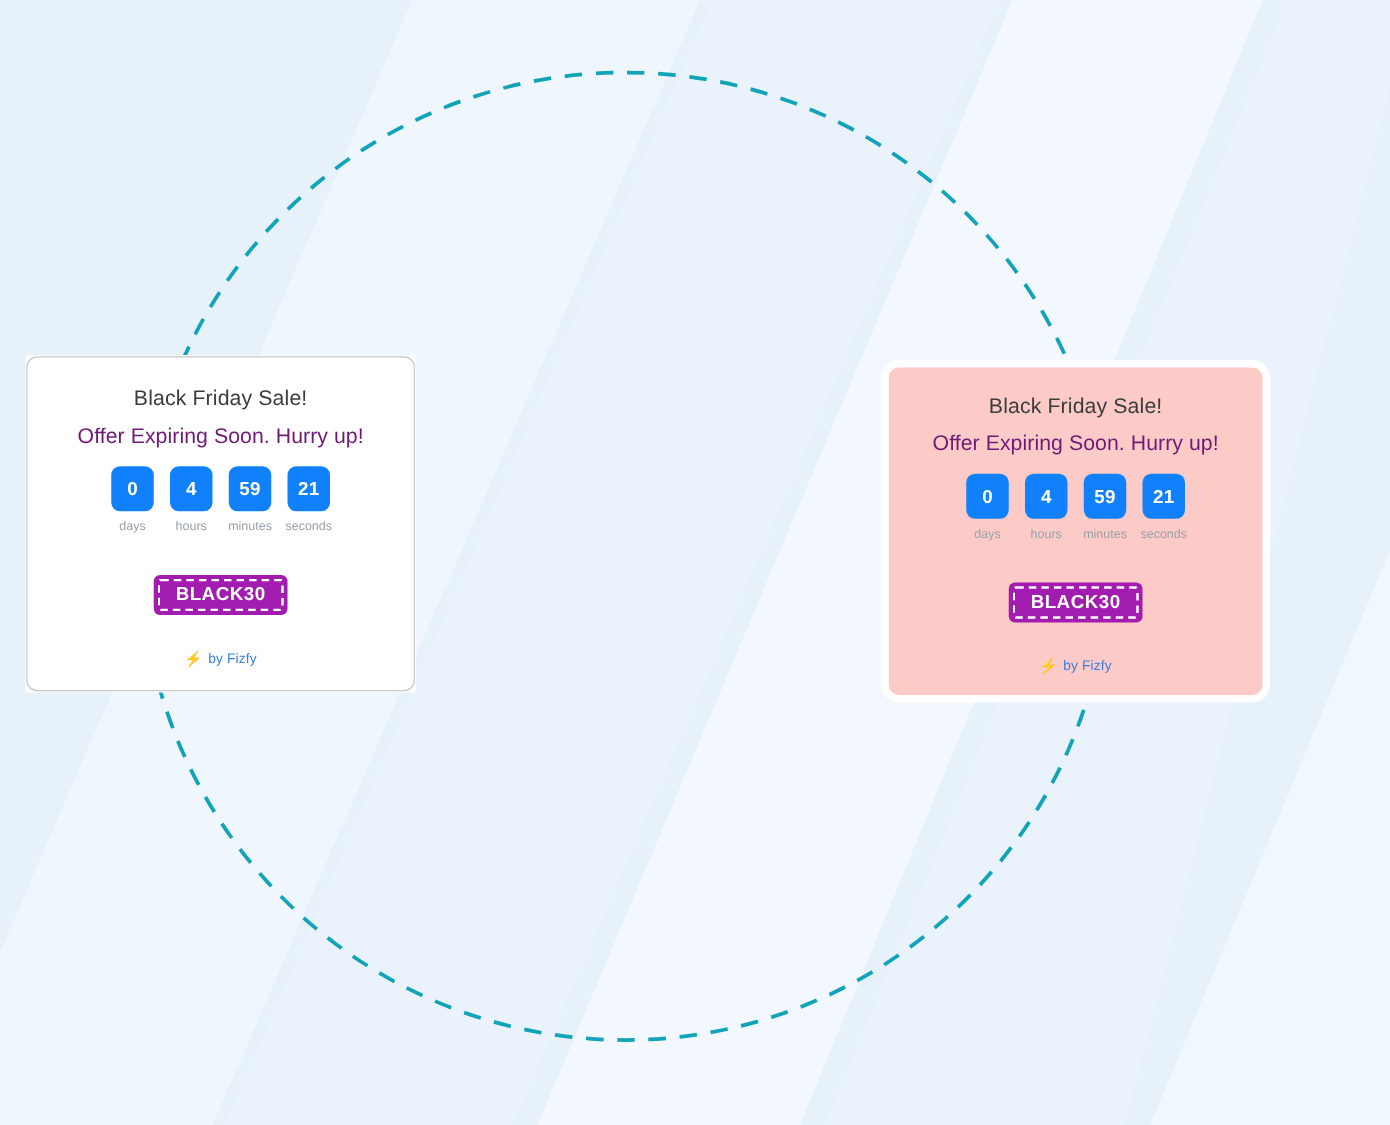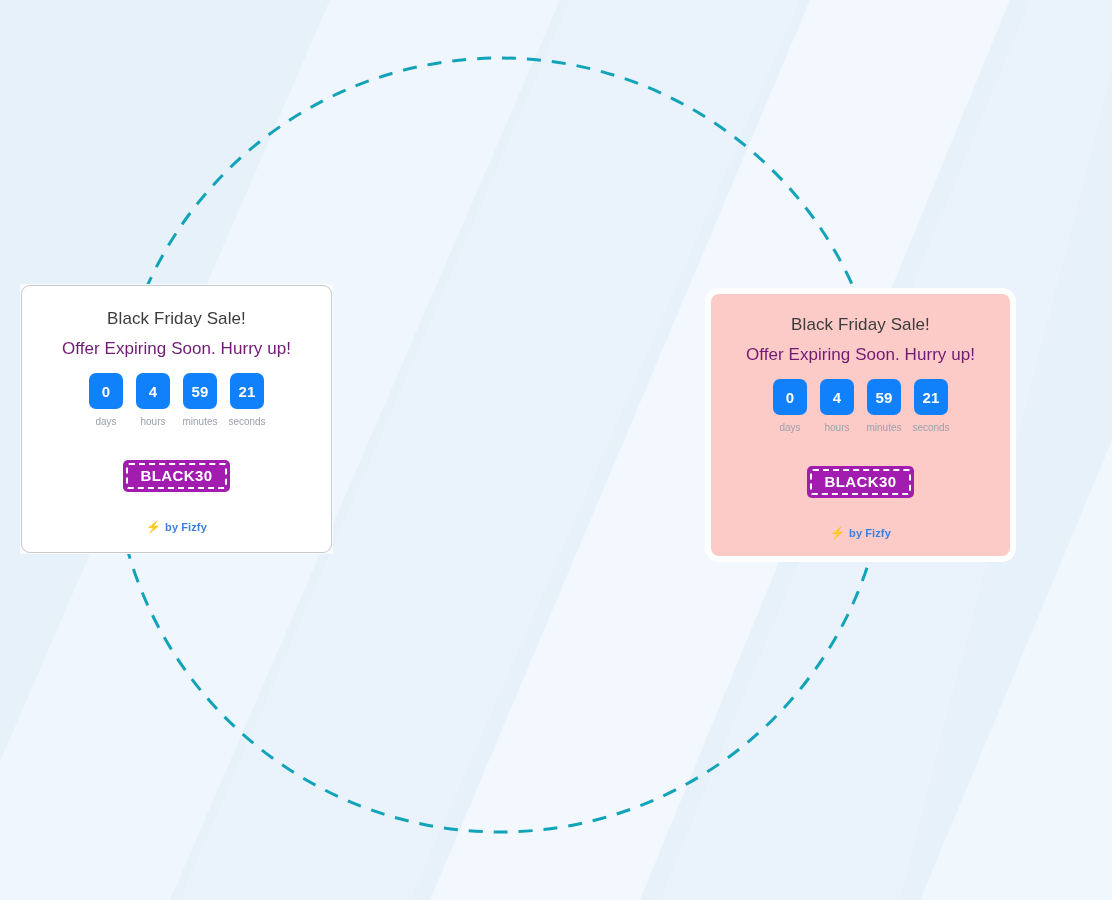--- a/index.html
+++ b/index.html
@@ -182,21 +182,21 @@
     gap: 4px;
     font-size: 11px;
     line-height: 14px;
   }
   .brand-bolt {
     font-size: 12px;
     line-height: 12px;
   }
   .brand-text {
     color: #3a7fe0;
-    font-weight: 700;
+    font-weight: 400;
     font-size: 11px;
     letter-spacing: 0.1px;
   }
 </style>
 </head>
 <body>
 
 <div id="bg-root">
   <svg id="bg-stripes" viewBox="0 0 1112 900" preserveAspectRatio="none" xmlns="http://www.w3.org/2000/svg">
     <rect x="0" y="0" width="1112" height="900" fill="#e6f1fa"></rect>

